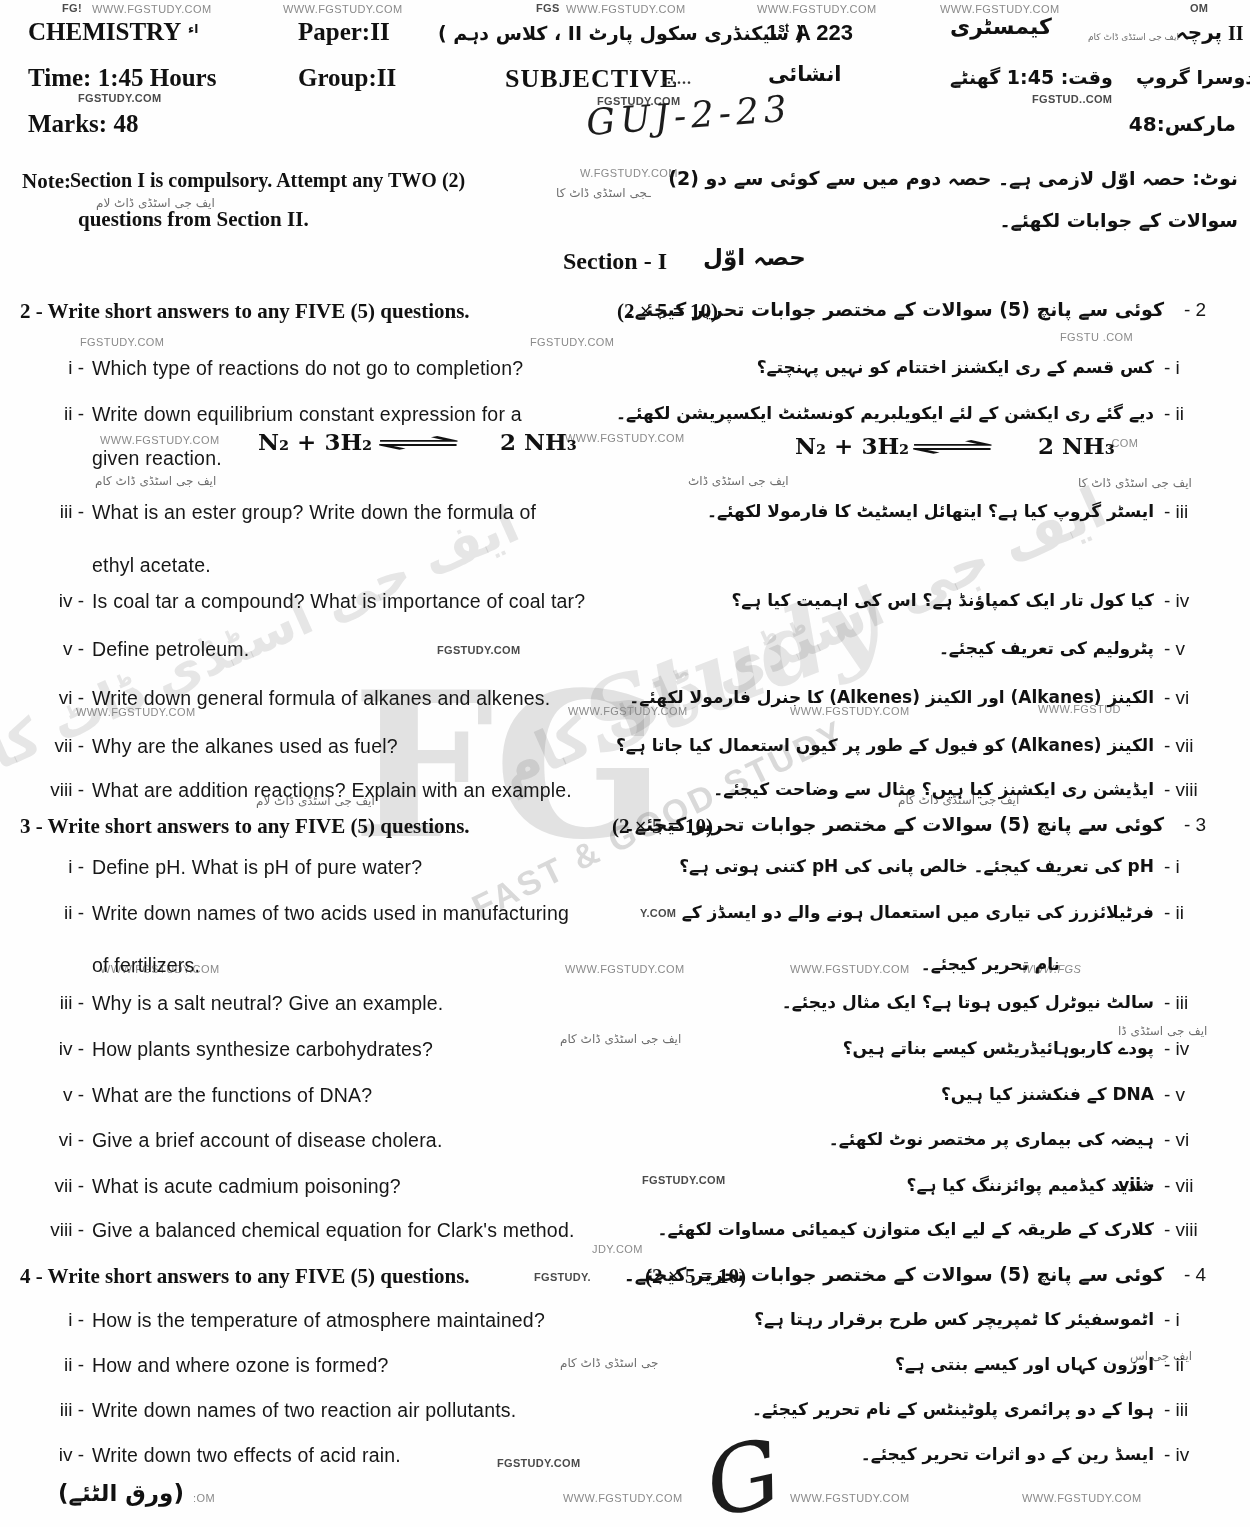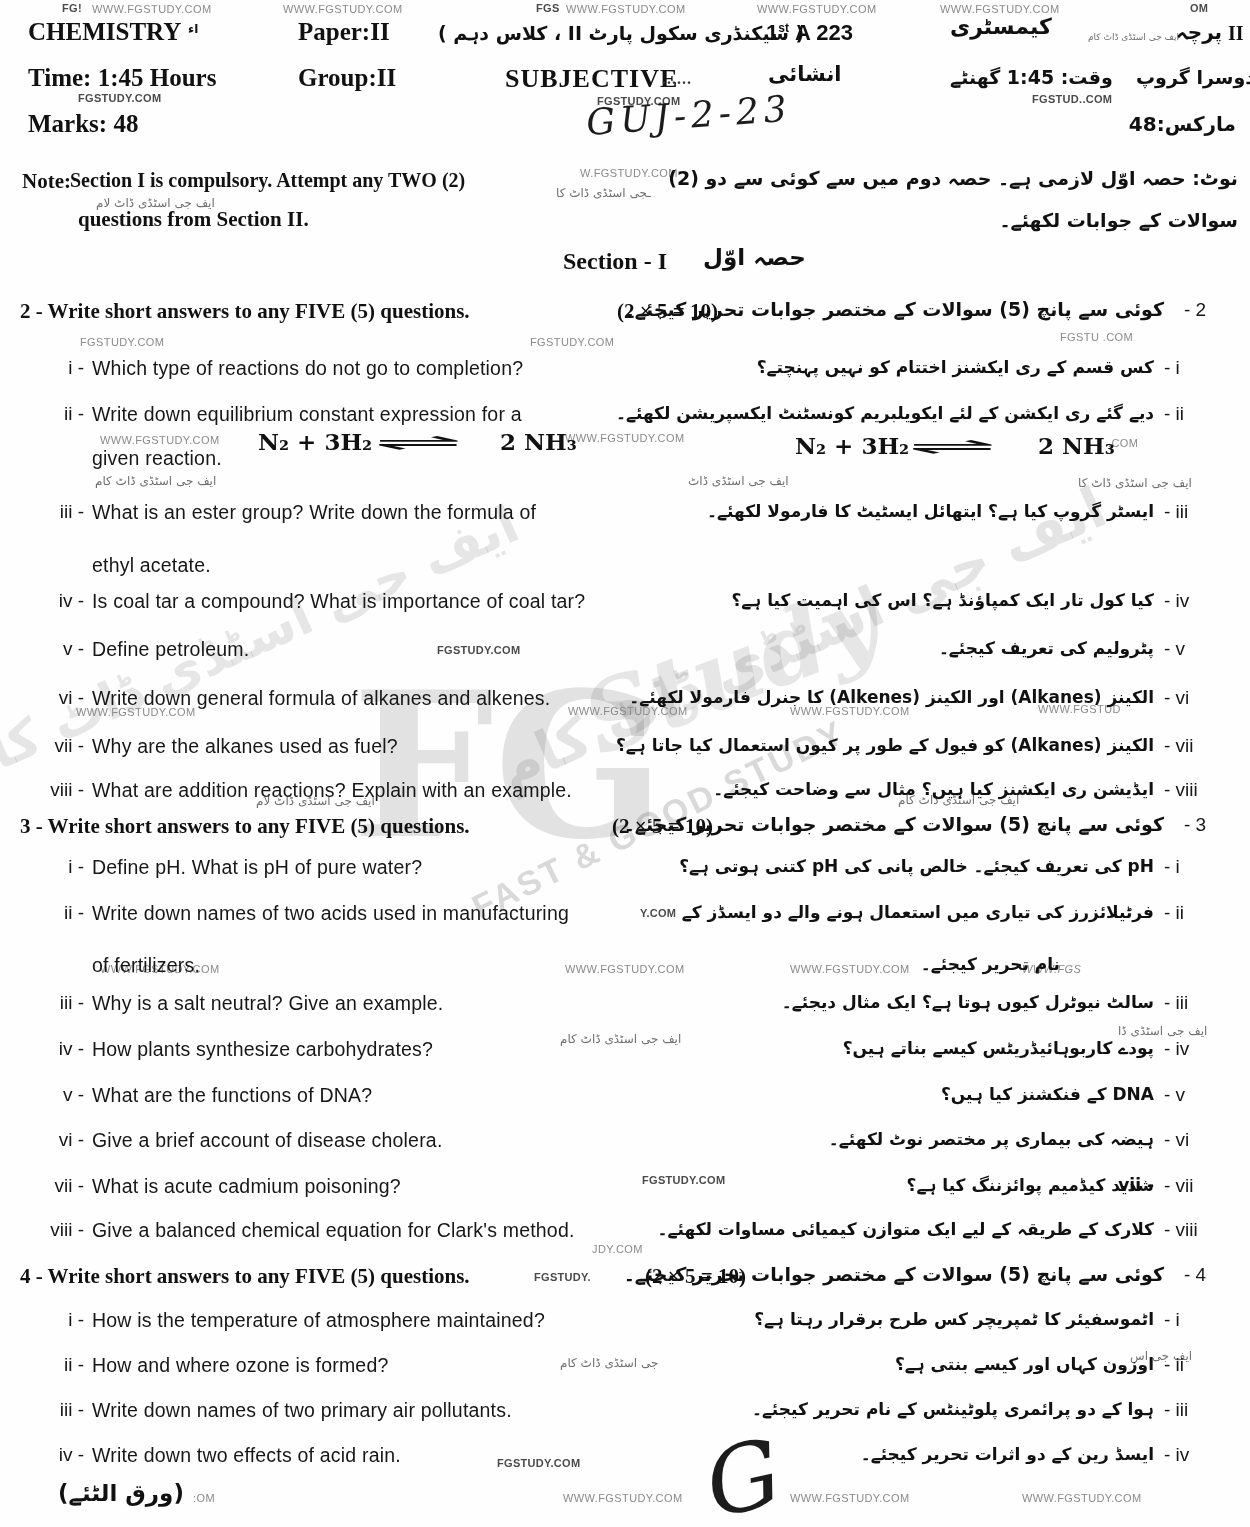--- a/index.html
+++ b/index.html
@@ -264,21 +264,21 @@
 
     <div class="row" style="top:1354px">
       <span class="rn" style="left:20px">ii -</span>
       <span class="et" style="left:92px">How and where ozone is formed?</span>
       <span class="urdu ut" style="right:96px" dir="rtl">اوزون کہاں اور کیسے بنتی ہے؟</span>
       <span class="run" style="right:28px">- ii</span>
     </div>
 
     <div class="row" style="top:1399px">
       <span class="rn" style="left:20px">iii -</span>
-      <span class="et" style="left:92px">Write down names of two primary air pollutants.</span>
+      <span class="et" style="left:92px">Write down names of two reaction air pollutants.</span>
       <span class="urdu ut" style="right:96px" dir="rtl">ہوا کے دو پرائمری پلوٹینٹس کے نام تحریر کیجئے۔</span>
       <span class="run" style="right:28px">- iii</span>
     </div>
 
     <div class="row" style="top:1444px">
       <span class="rn" style="left:20px">iv -</span>
       <span class="et" style="left:92px">Write down two effects of acid rain.</span>
       <span class="urdu ut" style="right:96px" dir="rtl">ایسڈ رین کے دو اثرات تحریر کیجئے۔</span>
       <span class="run" style="right:28px">- iv</span>
     </div>

